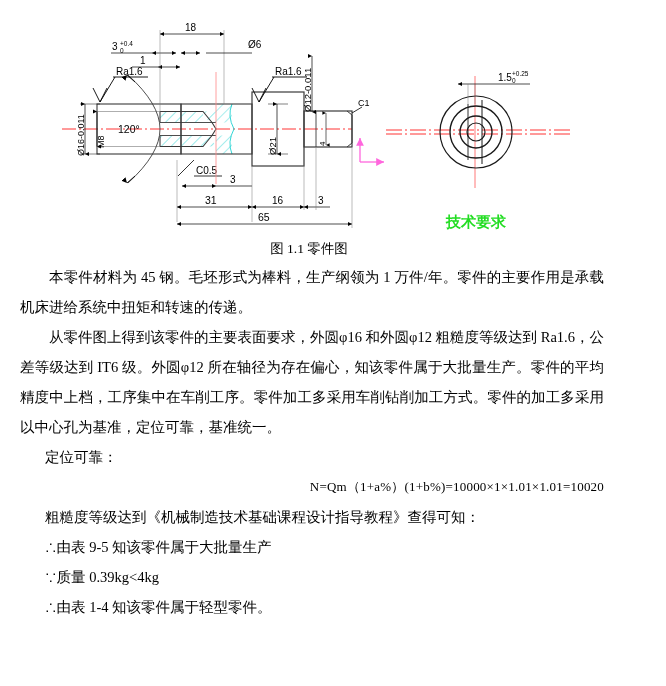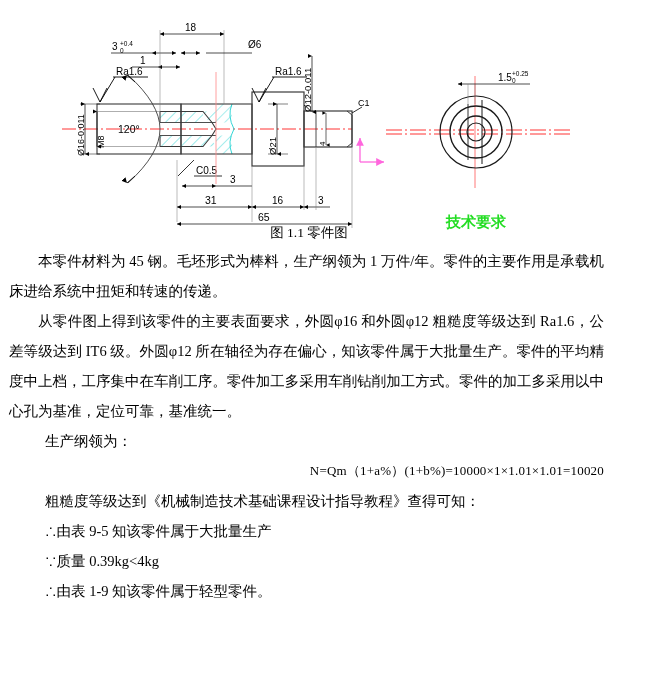--- a/index.html
+++ b/index.html
@@ -25,37 +25,37 @@
     height: 236px;
   }
   #drawing-svg {
     display: block;
   }
 
   
   #doc-body {
     position: absolute;
     left: 0;
-    top: 220px;
+    top: 236px;
     width: 618px;
   }
   .fig-caption {
     text-align: center;
     font-size: 13.5px;
     line-height: 26px;
     height: 26px;
     font-family: "Liberation Serif", "DejaVu Serif", serif;
   }
   .para {
     font-size: 14.5px;
     line-height: 30px;
     text-align: justify;
     text-justify: inter-ideograph;
     margin: 0;
-    padding: 0 14px 0 9px;
+    padding: 0 14px 0 20px;
     text-indent: 2em;
     font-family: "Liberation Serif", "DejaVu Serif", serif;
   }
   .line-plain {
     font-size: 14.5px;
     line-height: 30px;
     margin: 0;
     padding: 0 14px 0 16px;
     text-indent: 2em;
     font-family: "Liberation Serif", "DejaVu Serif", serif;
@@ -292,26 +292,26 @@
 </div>
 
 <div id="doc-body">
 
   <div class="fig-caption">图 1.1 零件图</div>
 
   <p class="para">本零件材料为 45 钢。毛坯形式为棒料，生产纲领为 1 万件/年。零件的主要作用是承载机床进给系统中扭矩和转速的传递。</p>
 
   <p class="para">从零件图上得到该零件的主要表面要求，外圆φ16 和外圆φ12 粗糙度等级达到 Ra1.6，公差等级达到 IT6 级。外圆φ12 所在轴径为存在偏心，知该零件属于大批量生产。零件的平均精度中上档，工序集中在车削工序。零件加工多采用车削钻削加工方式。零件的加工多采用以中心孔为基准，定位可靠，基准统一。</p>
 
-  <p class="line-plain">生产纲领为：</p>
+  <p class="line-plain">定位可靠：</p>
 
   <p class="line-mono">N=Qm（1+a%）(1+b%)=10000×1×1.01×1.01=10020</p>
 
   <p class="line-plain">粗糙度等级达到《机械制造技术基础课程设计指导教程》查得可知：</p>
 
 
   <p class="line-plain">∴由表 9-5 知该零件属于大批量生产</p>
 
   <p class="line-plain">∵质量 0.39kg&lt;4kg</p>
 
-  <p class="line-plain">∴由表 1-9 知该零件属于轻型零件。</p>
+  <p class="line-plain">∴由表 1-4 知该零件属于轻型零件。</p>
 
 </div>
 
 </body></html>

